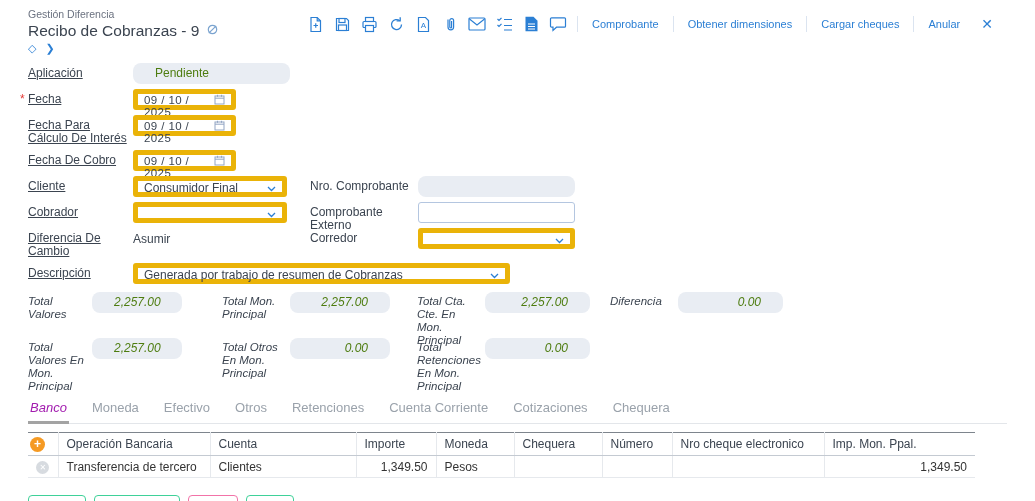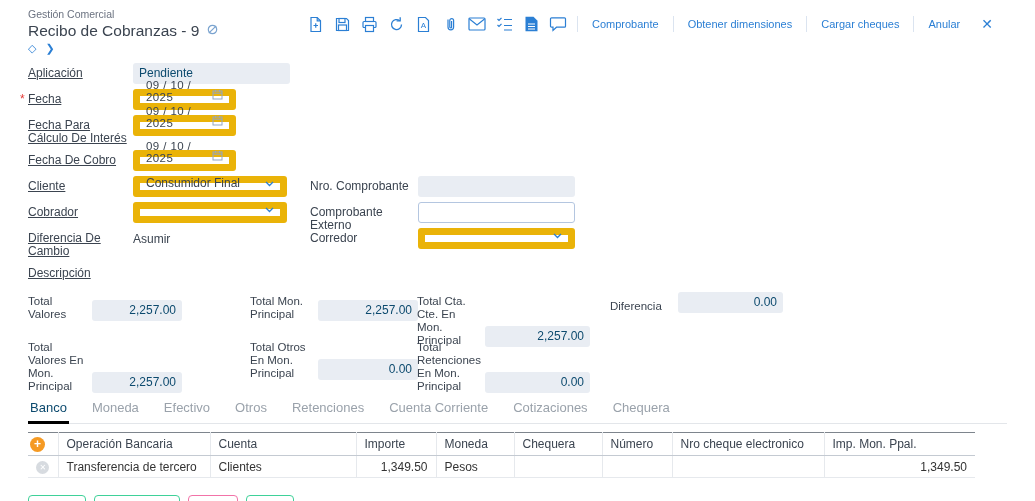--- a/index.html
+++ b/index.html
@@ -19,46 +19,46 @@
   .tb-sep { width:1px; height:16px; background:#dbe4f0; margin:0 5px; }
   .tb-btn { font-size:11px; color:#2b7fd4; padding:0 9px; white-space:nowrap; cursor:pointer; }
   .close-btn { color:#2b7fd4; font-size:14px; margin-left:12px; cursor:pointer; line-height:14px; }
   .subicons { padding-left:28px; margin-top:2px; display:flex; gap:9px; align-items:center; color:#2b7fd4; }
   .sub-g { font-size:11px; cursor:pointer; }
   
   .form { padding-left:28px; margin-top:8px; }
   .frow { position:relative; margin-bottom:5px; min-height:21px; display:flex; align-items:flex-start; }
   .lbl { position:relative; width:105px; flex:none; font-size:12px; color:#3b4450; line-height:13px; padding-top:4px;text-decoration:underline; }
   .req { position:absolute; left:-8px; top:4px; color:#e53935; }
-  .pill { background:#e9edf3; border-radius:3px; height:21px; line-height:21px; font-size:12px; padding:0 6px; color:#0c4a6e; }
+  .pill { background:#e9edf3; border-radius:8px; height:21px; line-height:21px; font-size:12px; padding:0 22px; color:#4d7c0f; }
   .w157 { width:157px; }
   .num { text-align:right; }
-  .ctl-bordered { border:7px solid #eab308; border-radius:3px; height:21px; background:#fff; display:flex; align-items:flex-end; justify-content:space-between; padding:0 6px; font-size:12px; color:#3b4450; }
+  .ctl-bordered { border:5px solid #eab308; border-radius:3px; height:21px; background:#fff; display:flex; align-items:flex-start; justify-content:space-between; padding:0 6px; font-size:12px; color:#3b4450; }
   .date { width:103px; }
   .date .dtxt { font-size:11.5px; letter-spacing:.4px; }
   .sel154 { width:154px; cursor:pointer; }
   .sel157 { width:157px; cursor:pointer; }
   .combo { width:377px; cursor:pointer; }
   input.text-input { border:1px solid #b4c6e0; border-radius:3px; height:21px; width:157px; padding:0 6px; font-size:12px; font-family:inherit; color:#333; outline:none; }
   .static-val { font-size:12px; color:#3b4450; padding-top:4px; }
   .col2 { position:absolute; left:282px; top:0; display:flex; align-items:flex-start; }
   .lbl2 { width:108px; flex:none; font-size:12px; color:#3b4450; line-height:13px; padding-top:4px; }
   
   .trow { position:relative; margin-left:28px; }
   .trow1 { margin-top:8px; height:46px; }
   .trow2 { height:54px; }
-  .titem { position:absolute; top:0; display:flex; align-items:flex-end; }
-  .t0 { left:0; }   .t1 { left:194px;margin-left:28px; } .t2 { left:389px; } .t3 { left:582px; }
+  .titem { position:absolute; top:0; display:flex; align-items:flex-start;font-style:italic; }
+  .t0 { left:0; }   .t1 { left:194px; } .t2 { left:389px; } .t3 { left:582px; }
   .tlbl { font-size:11.5px; line-height:13px; color:#3b4450; padding-top:3px; }
   .tl60 { width:60px; margin-right:4px; } .tl62 { width:62px; margin-right:6px; }
   .tp90 { width:90px; } .tp100 { width:100px; } .tp105 { width:105px; }
   
   .tabs { margin:4px 28px 0 28px; border-bottom:1px solid #e3e6ea; display:flex; gap:21px; }
   .tab { font-size:13px; color:#9aa2ab; padding:4px 2px 6px; cursor:pointer; }
-  .tab.active { color:#0c4a6e; border-bottom:3px solid #000000; margin-bottom:-1px; }
+  .tab.active { color:#a21caf; border-bottom:3px solid #a3a3a3; margin-bottom:-1px;font-style:italic; }
   
   table.grid { margin:8px 28px 0 28px; border-collapse:collapse; width:947px; table-layout:fixed; font-size:12px; }
   .grid thead tr { border-top:1px solid #7e858d; }
   .grid th { font-weight:400; color:#3b4450; text-align:left; padding:4px 8px; border-bottom:1px solid #c4cad2; border-right:1px solid #e6e9ed; height:21px; overflow:hidden; white-space:nowrap; }
   .grid th:last-child, .grid td:last-child { border-right:none; }
   .grid td { padding:3px 8px; border-right:1px solid #e6e9ed; border-bottom:1px solid #e6e9ed; height:22px; color:#333; overflow:hidden; white-space:nowrap; }
   .grid .cell-num { text-align:right; }
   .icon-cell { text-align:center; padding:2px !important; }
   .add-btn { width:15px; height:15px; border-radius:50%; background:#f59a23; color:#fff; font-size:12px; font-weight:700; line-height:14px; text-align:center; display:inline-block; cursor:pointer; }
   .row-del { width:13px; height:13px; border-radius:50%; background:#d7dbe0; color:#fff; font-size:8px; line-height:13px; text-align:center; display:inline-block; cursor:pointer; }
@@ -67,21 +67,21 @@
   .stub.pink { border-color:#f273a8; }
   .s1 { left:28px; width:58px; } .s2 { left:94px; width:86px; } .s3 { left:188px; width:50px; } .s4 { left:246px; width:48px; }
 </style>
 </head>
 <body>
 
 <div>
 
   <div class="topbar">
     <div>
-      <div class="breadcrumb">Gestión Comercial</div>
+      <div class="breadcrumb">Gestión Diferencia</div>
       <div class="title-row">
         <h1 class="title">Recibo de Cobranzas - 9</h1>
         <span>
           <svg width="13" height="13">
               <circle cx="6.5" cy="6.5" r="4.2" fill="none" stroke="#7aa3cf" stroke-width="1.2"></circle>
               <path d="M2.8 10.2 L10.2 2.8" stroke="#7aa3cf" stroke-width="1.2"></path>
             </svg>
         </span>
       </div>
     </div>
@@ -244,20 +244,26 @@
           <span></span>
           <span><svg width="9" height="6">
                 <path d="M1 1 L4.5 4.5 L8 1" fill="none" stroke="#2b7fd4" stroke-width="1.3"></path>
               </svg></span>
         </div>
       </div>
     </div>
 
     <div class="frow">
       <div class="lbl">Descripción</div>
+      <div class="ctl-bordered combo">
+        <span>Generada por trabajo de resumen de Cobranzas</span>
+        <span><svg width="9" height="6">
+              <path d="M1 1 L4.5 4.5 L8 1" fill="none" stroke="#2b7fd4" stroke-width="1.3"></path>
+            </svg></span>
+      </div>
     </div>
   </div>
 
   <div class="trow trow1">
     <div class="titem t0">
         <div class="tlbl tl60">Total Valores</div>
         <div class="pill num tp90">2,257.00</div>
       </div>
     <div class="titem t1">
         <div class="tlbl tl62">Total Mon. Principal</div>

